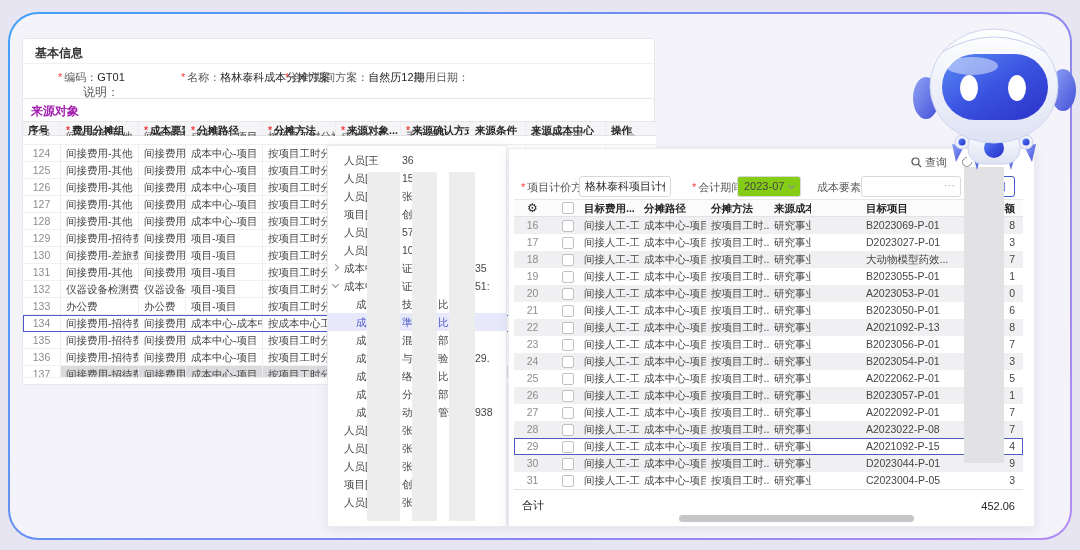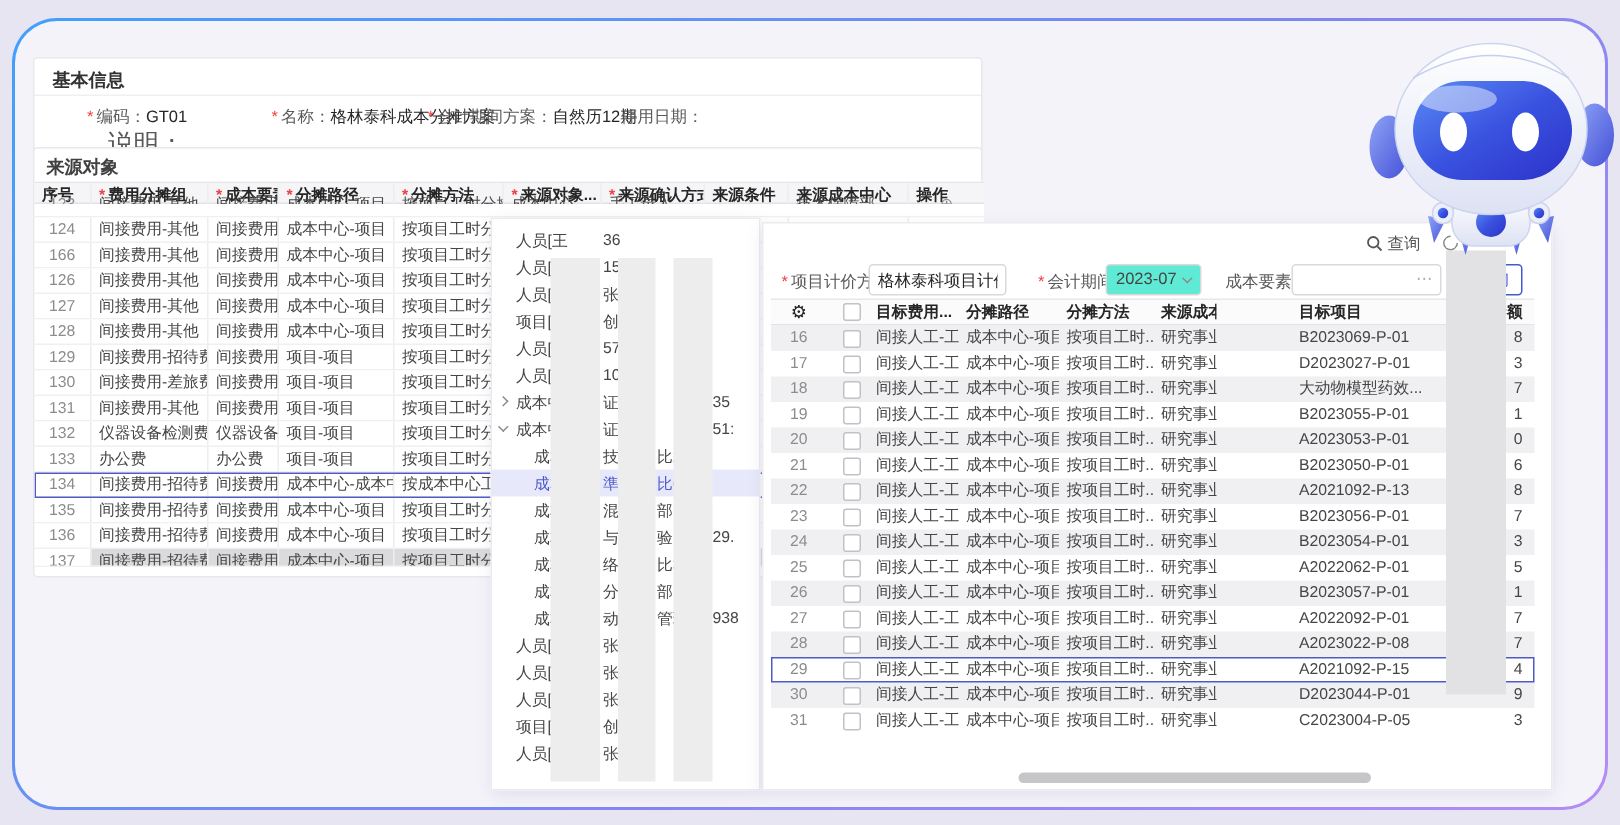--- a/index.html
+++ b/index.html
@@ -14,25 +14,25 @@
   .req{color:#f03e3e;margin-right:2px}
   .lbl{color:#595959}
   .val{color:#262626}
 
   
   #basic-card{left:22px;top:38px;width:633px;height:68px}
   #basic-title{position:absolute;left:12px;top:6px;font-size:12px;font-weight:bold;color:#333}
   #basic-sep{position:absolute;left:0;top:24px;width:100%;border-top:1px solid #f0f0f3}
   .bfield{position:absolute;top:31px;white-space:nowrap;font-size:11px}
   .bfield.f0{left:35px}.bfield.f1{left:158px}.bfield.f2{left:262px}.bfield.f3{left:391px}
-  #basic-desc{position:absolute;left:49px;top:45px;font-size:17px}
+  #basic-desc{position:absolute;left:60px;top:45px;font-size:12px}
 
   
   #source-card{left:22px;top:98px;width:633px;height:287px}
-  #source-tab{position:absolute;left:6px;top:4px;font-size:12px;font-weight:bold;color:#404040;
+  #source-tab{position:absolute;left:6px;top:4px;font-size:12px;font-weight:bold;color:#a21caf;
               padding:0 2px 4px 2px;border-bottom:2px solid #4c59c8;cursor:pointer}
   #ltable{position:absolute;left:0;top:22px;width:633px;overflow:hidden}
   .lt-row{display:grid;grid-template-columns:38px 78px 47px 77px 73px 65px 69px 56px 80px 50px;
           border-bottom:1px solid #f0f0f2;background:#fff}
   .lt-head{background:#f5f5f7;border-top:1px solid #e6e6e9;border-bottom:1px solid #e3e3e6;height:15px}
   .lt-head .c{font-weight:bold;color:#262626;font-size:10.5px;line-height:17px}
   .c{padding-left:5px;border-right:1px solid #ededf0;overflow:hidden;white-space:nowrap;
      font-size:10.5px;line-height:16.5px;height:100%}
   .lt-row .c:last-child{border-right:none}
   .c.num{color:#8c8c8c;text-align:center;padding-left:0}
@@ -69,21 +69,21 @@
               border-radius:50%;border-top-color:transparent;transform:rotate(45deg);cursor:pointer}
   .flabel{position:absolute;top:31px;white-space:nowrap;font-size:11px}
   #f-plan-label{left:12px}#f-period-label{left:183px}#f-elem-label{left:308px}
   .inp{position:absolute;top:27px;height:21px;border:1px solid #d9d9d9;border-radius:3px;
        background:#fff;font-size:11px;color:#262626;padding:0 5px;font-family:inherit}
   #f-plan-input{left:70px;width:92px}
   #f-elem-wrap{position:absolute;left:352px;top:27px;width:100px;height:21px}
   #f-elem-input{left:0;top:0;width:100px}
   #f-elem-dots{position:absolute;right:6px;top:3px;color:#b0b0b0}
   #f-period-select{position:absolute;left:228px;top:27px;width:64px;height:21px;border:1px solid #d9d9d9;
-       border-radius:3px;background:#5eead4;line-height:19px;padding-left:6px;cursor:pointer}
+       border-radius:3px;background:#84cc16;line-height:19px;padding-left:6px;cursor:pointer}
   #f-period-chev{position:absolute;right:6px;top:6px;width:5px;height:5px;border-right:1.2px solid #8c8c8c;
        border-top:1.2px solid #8c8c8c;transform:rotate(135deg)}
   #f-query-btn{position:absolute;left:466px;top:27px;width:40px;height:21px;border:1px solid #4558d0;
        border-radius:3px;background:#fff;color:#4558d0;font-size:11px;font-family:inherit;cursor:pointer}
   #rtable{position:absolute;left:5px;top:50px;width:509px}
   .rt-row{display:grid;grid-template-columns:37px 28px 60px 67px 63px 42px 14px 14px 22px 104px 58px;height:17px}
   .rt-head{height:18px;background:#fbfbfc;border-top:1px solid #e8e8ea;border-bottom:1px solid #e3e3e6}
   .rt-head .c{font-weight:bold;color:#262626;border-right:1px solid #ececef;line-height:16px}
   .rt-row .c{border-right:none;line-height:17px}
   .rt-row.even{background:#f0f0f2}
@@ -153,21 +153,21 @@
         <div class="c">间接费用-其他</div>
         <div class="c">成本中心-项目</div>
         <div class="c">按项目工时分摊</div>
         <div class="c"></div>
         <div class="c"></div>
         <div class="c"></div>
         <div class="c"></div>
         <div class="c num"></div>
       </div>
       <div class="lt-row lrow ">
-        <div class="c num">166</div>
+        <div class="c num">125</div>
         <div class="c">间接费用-其他</div>
         <div class="c">间接费用-其他</div>
         <div class="c">成本中心-项目</div>
         <div class="c">按项目工时分摊</div>
         <div class="c"></div>
         <div class="c"></div>
         <div class="c"></div>
         <div class="c"></div>
         <div class="c num"></div>
       </div>
@@ -685,20 +685,24 @@
         </div>
         <div class="c">间接人工-工资</div>
         <div class="c">成本中心-项目</div>
         <div class="c">按项目工时...</div>
         <div class="c">研究事业部</div>
         <div class="c"></div>
         <div class="c"></div>
         <div class="c"></div>
         <div class="c">C2023004-P-05</div>
         <div class="c amt">3</div>
+      </div>
+      <div id="rt-footer">
+        <div id="rt-footer-label">合计</div>
+        <div id="rt-footer-total">452.06</div>
       </div>
     </div>
   <div id="redact-bar"></div>
   <div id="rp-scrollbar"></div>
 </div>
 
 <svg id="robot" viewBox="0 0 165 160">
   <defs>
     <linearGradient id="gv" x1="0" y1="0" x2="1" y2="1">
       <stop offset="0" stop-color="#5b8cf5"></stop>

